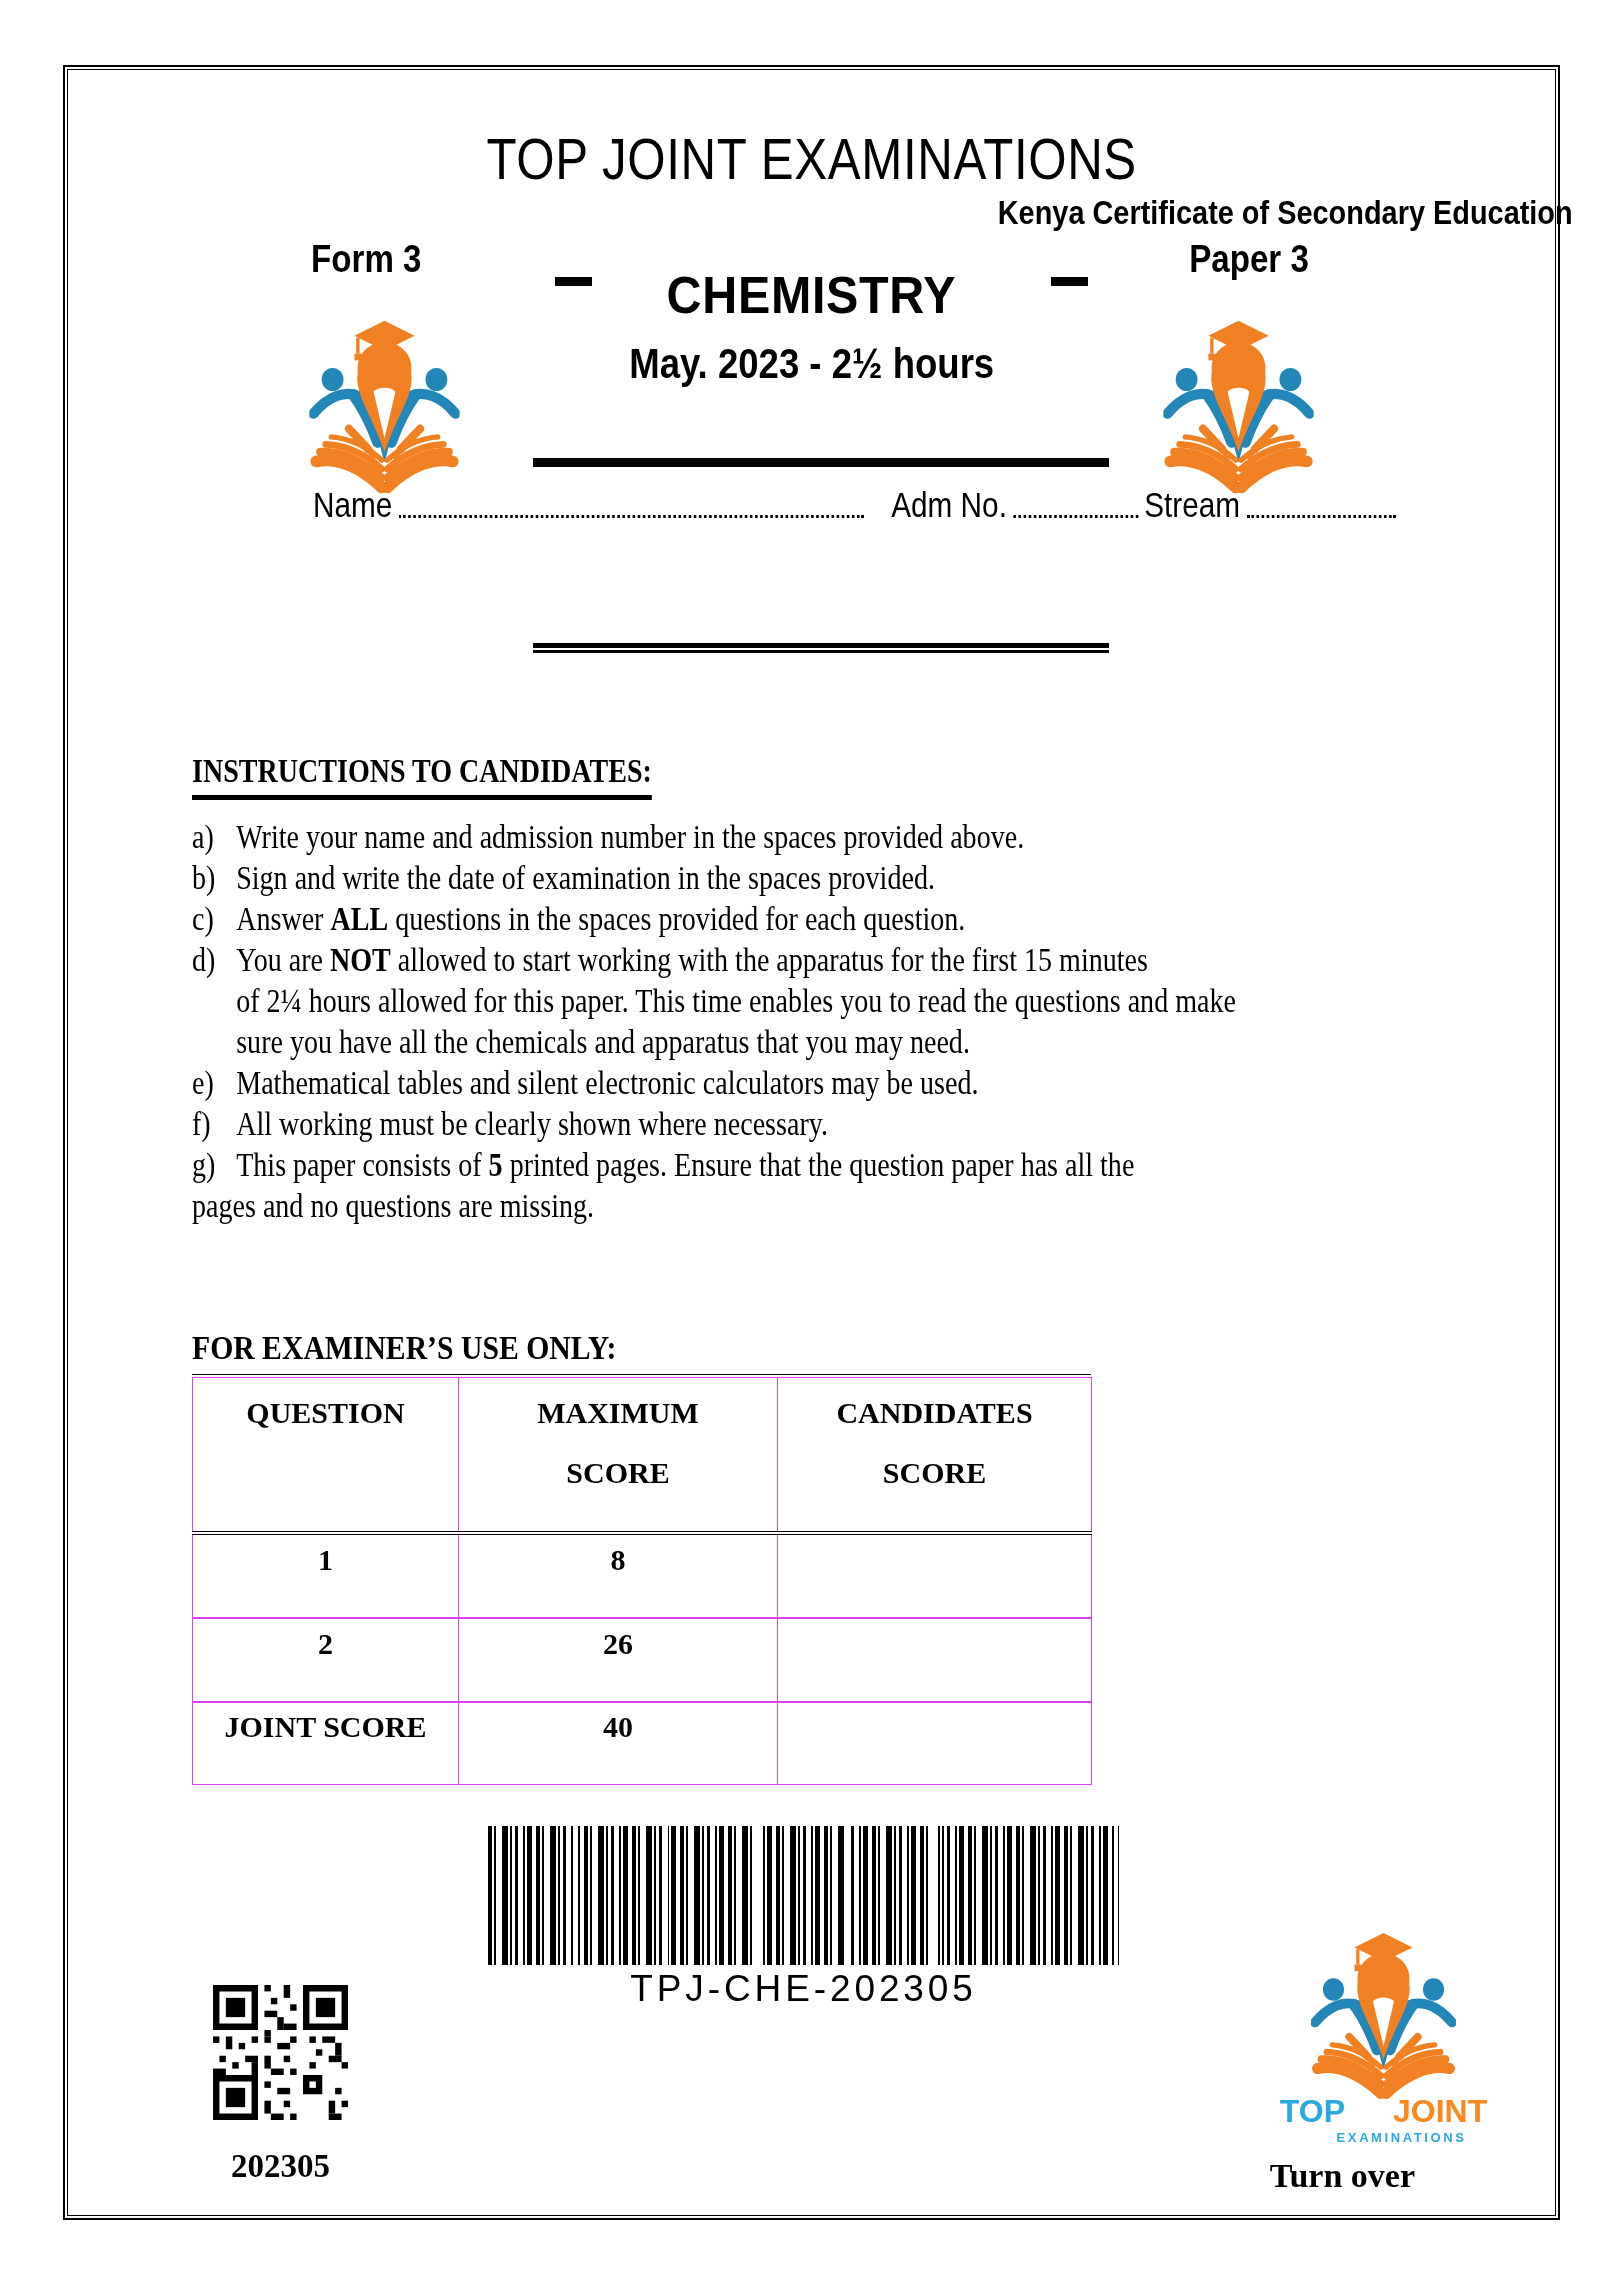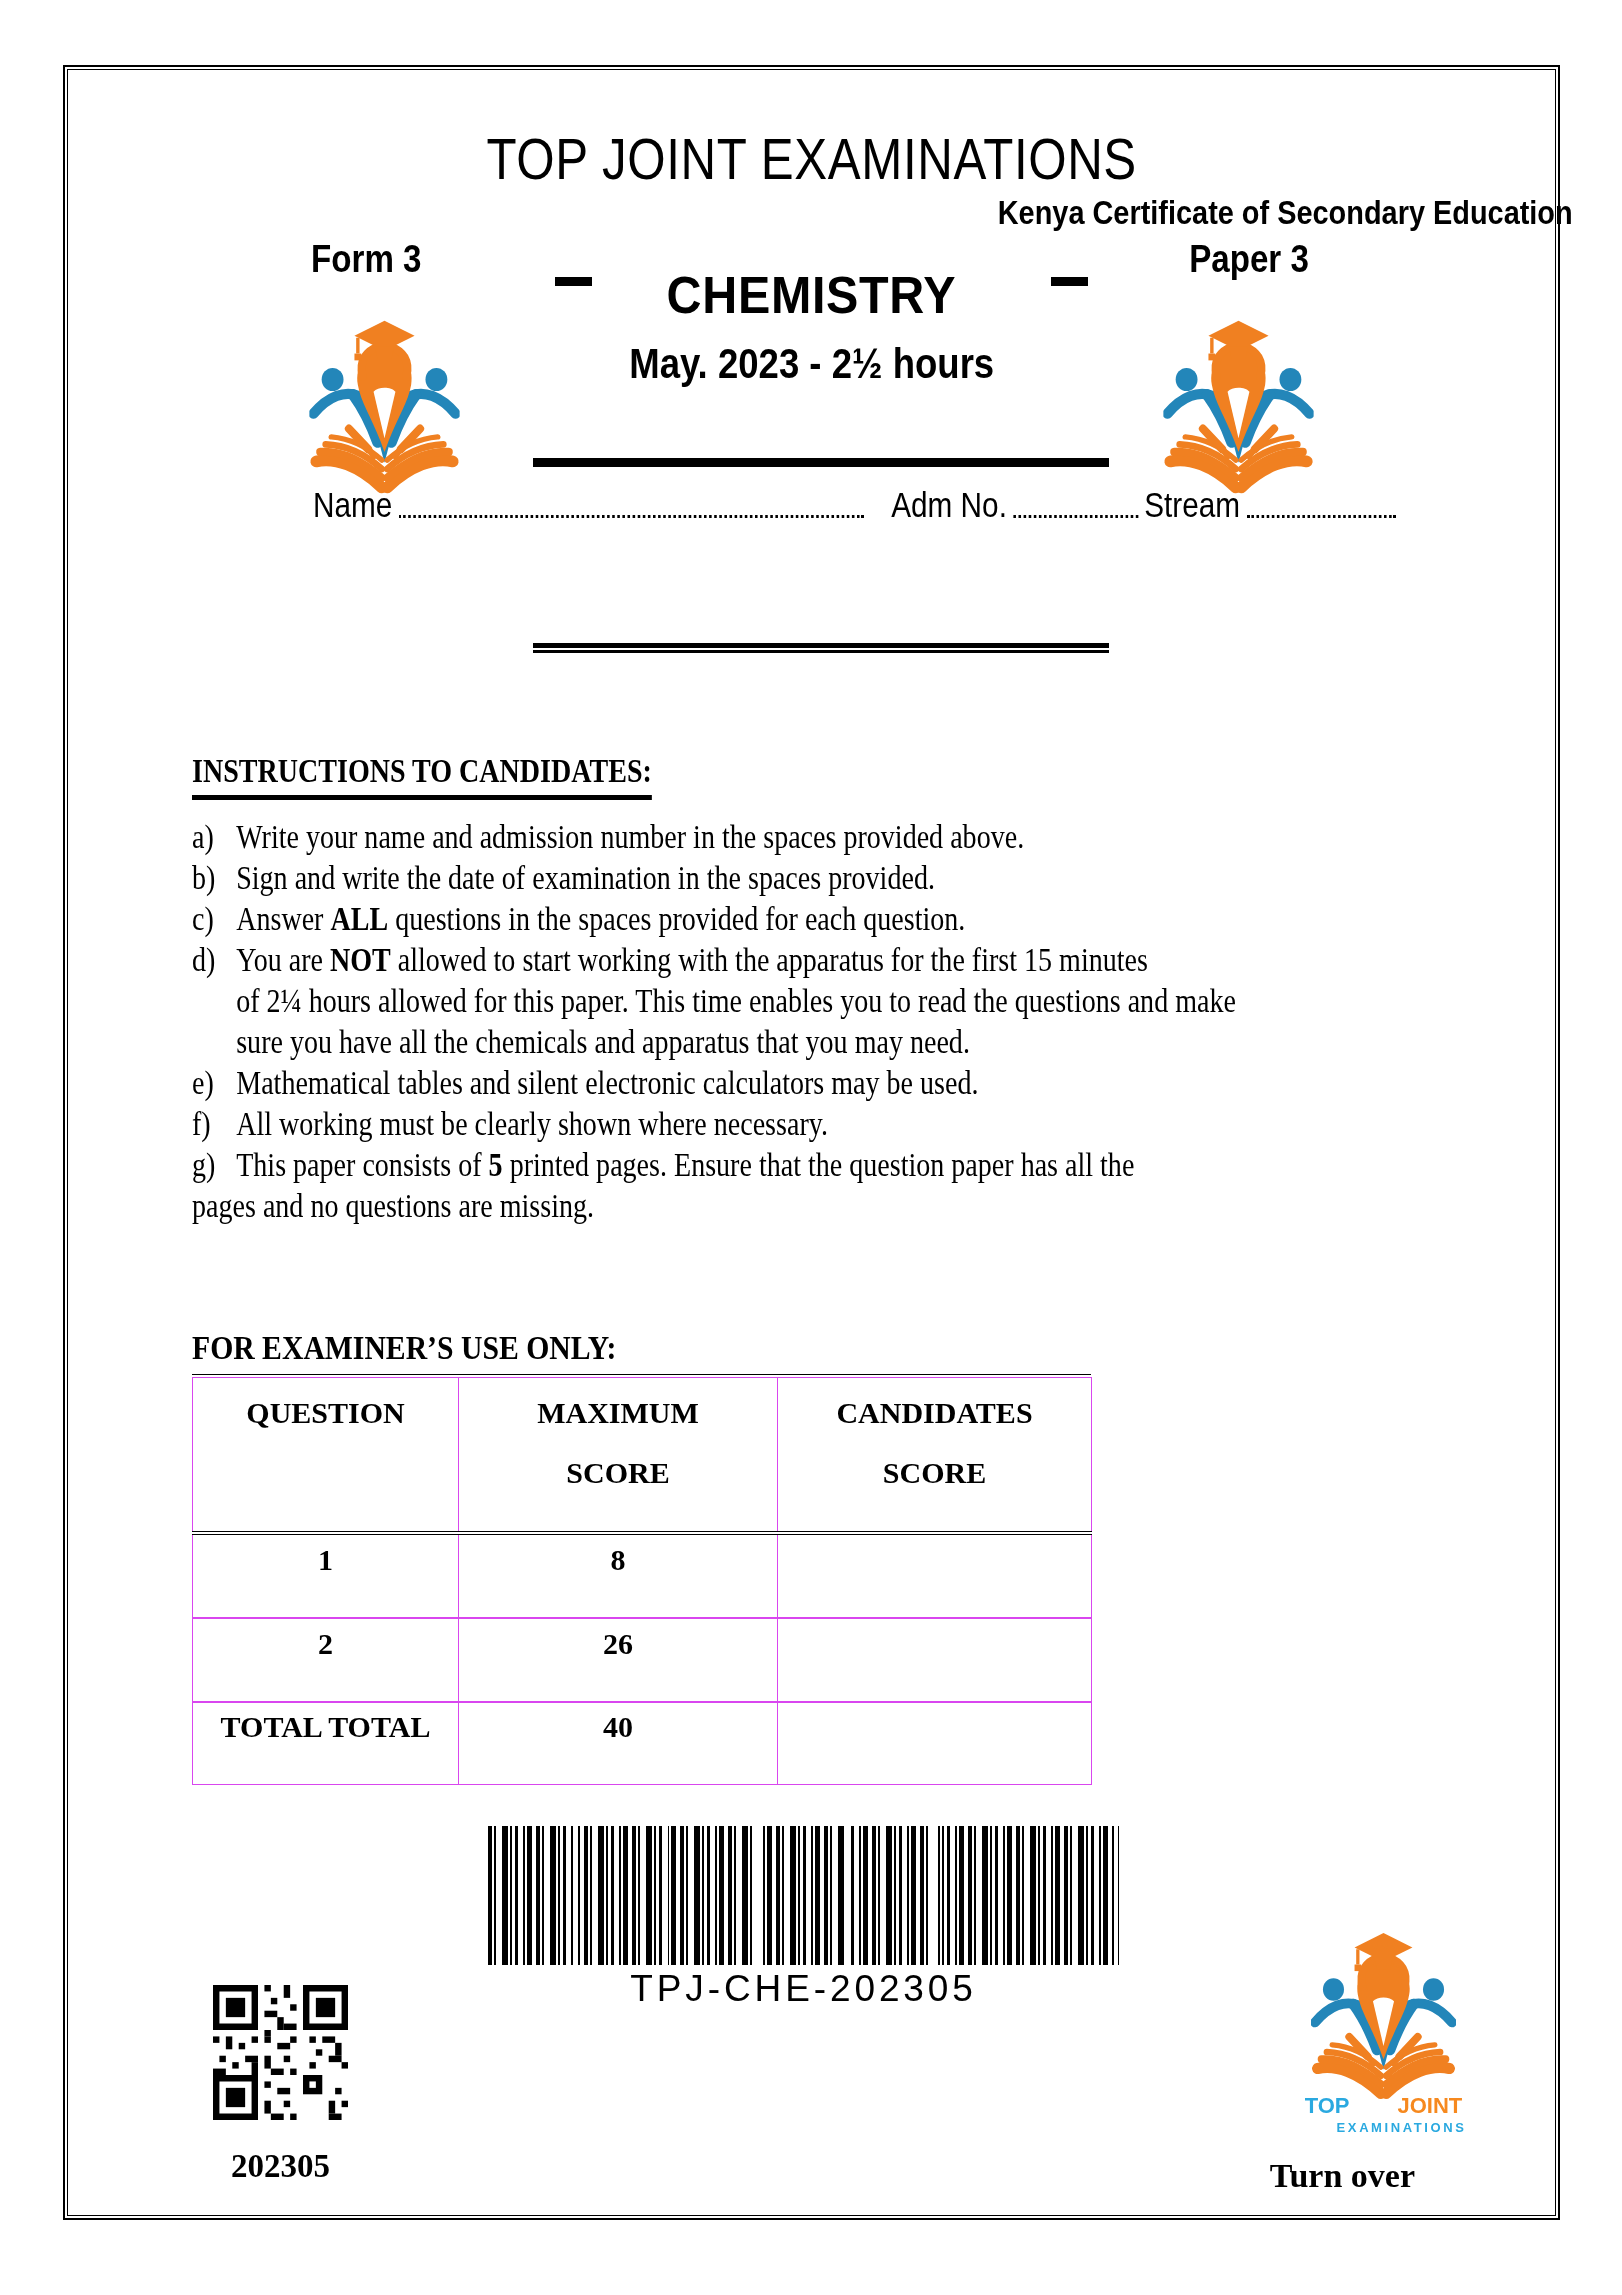--- a/index.html
+++ b/index.html
@@ -74,21 +74,21 @@
         #000 27.5px 30px,#fff 30px 35px,#000 35px 37px, #fff 37px 39px,
         #000 39px 44px,#fff 44px 48px);
   }
   .barcode-label { top:1968px; left:488px; width:631px; text-align:center; font-size:37px; letter-spacing:3.9px; font-weight:400; }
 
   .qr { top:1985px; left:213px; width:135px; height:135px; }
   .serial { top:2148px; left:200px; width:161px; text-align:center; font-size:33px; font-weight:700; }
 
   .footer-logo { top:1930px; left:1294px; width:179px; text-align:center; }
   .footer-logo svg.em { width:145px; height:173px; display:block; margin:0 auto; }
-  .lg-words { display:flex; justify-content:center; gap:12px; font-size:22px; font-weight:700; line-height:1; margin-top:-7.9px; }
+  .lg-words { display:flex; justify-content:center; gap:12px; font-size:32px; font-weight:700; line-height:1; margin-top:-7.9px; }
   .lg-top { color:var(--logo-text-blue); }
   .lg-joint { color:var(--logo-text-orange);margin-left:36px; }
   .lg-exam { color:var(--logo-text-blue); font-size:13px; font-weight:700; letter-spacing:2.6px; text-align:right; padding-right:6.5px; margin-top:2.6px; }
 
   .turnover { top:2157px; right:208px; font-size:34px; font-weight:700; }
 
   
   .fo { fill:var(--logo-orange); } .fb { fill:var(--logo-blue); } .fw { fill:#fff; }
   .so { stroke:var(--logo-orange); } .sb { stroke:var(--logo-blue); }
 </style>
@@ -215,21 +215,21 @@
           <td>1</td>
           <td>8</td>
           <td></td>
         </tr>
         <tr>
           <td>2</td>
           <td>26</td>
           <td></td>
         </tr>
         <tr>
-          <td>TOTAL TOTAL</td>
+          <td>JOINT SCORE</td>
           <td>40</td>
           <td></td>
         </tr>
       </tbody>
         </table>
     </div>
   </div>
 
   <div class="abs barcode"></div>
   <div class="abs barcode-label">TPJ-CHE-202305</div>

